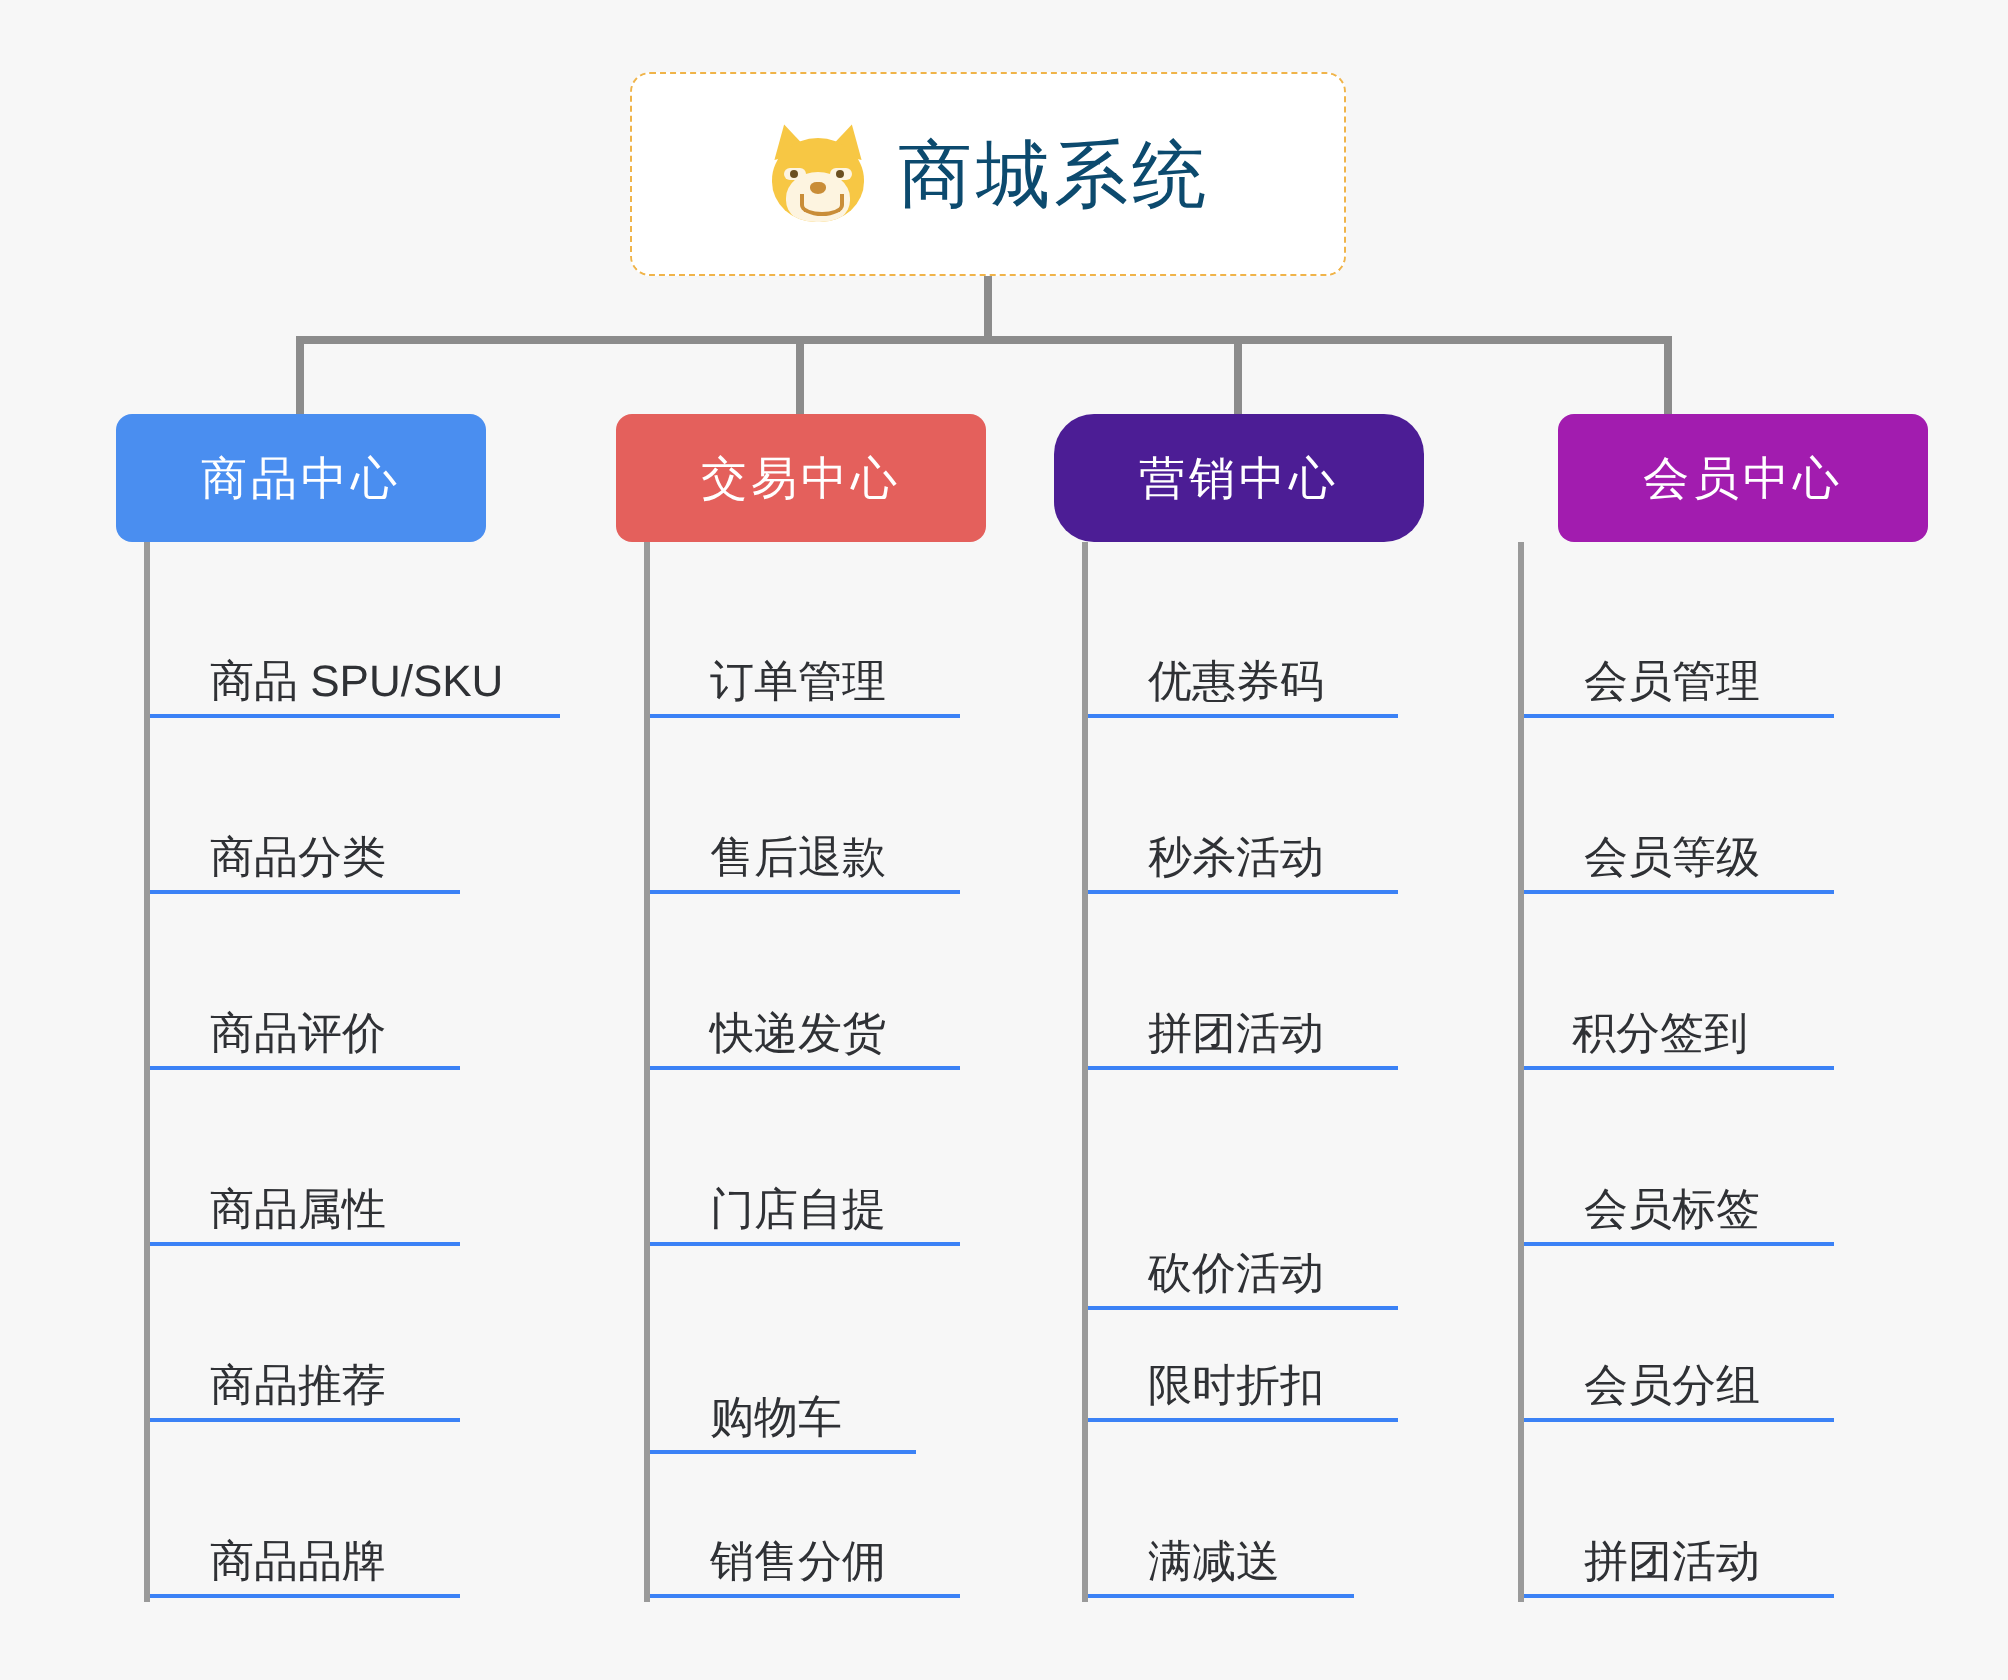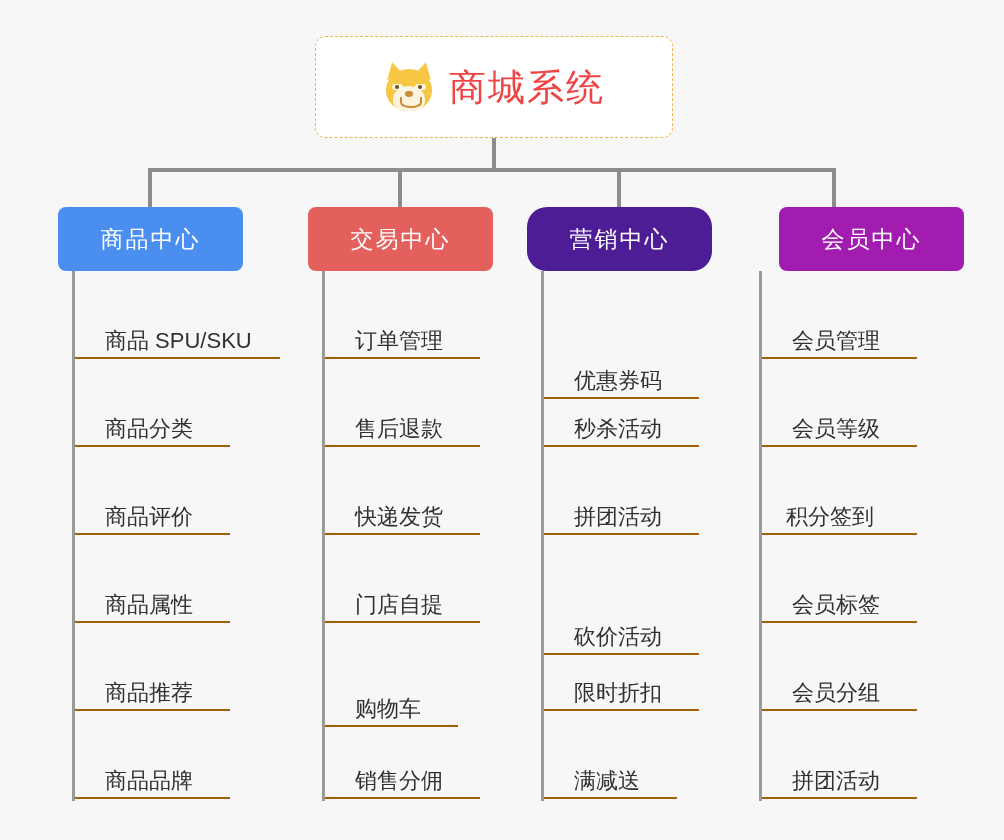--- a/index.html
+++ b/index.html
@@ -31,21 +31,21 @@
     background: #ffffff;
     border: 1px dashed #f0b44a;
     border-radius: 10px;
     display: flex;
     align-items: center;
     justify-content: center;
     gap: 14px;
   }
   .root-title {
     font-size: 37px;
-    color: #ef4444;
+    color: #0c4a6e;
     letter-spacing: 2px;
     line-height: 1;
     white-space: nowrap;
   }
 
   
   .dog {
     position: relative;
     width: 52px;
     height: 52px;
@@ -159,21 +159,21 @@
     background: #9a9a9a;
   }
   .leaf-item {
     position: absolute;
     left: 3px;
     height: 88px;
     box-sizing: border-box;
     display: flex;
     align-items: flex-end;
     justify-content: flex-start;
-    border-bottom: 2px solid #a16207;
+    border-bottom: 2px solid #3b82f6;
     padding: 0 0 4px 30px;
   }
   .leaf-label {
     font-size: 22px;
     color: #2f3135;
     line-height: 1.15;
     white-space: nowrap;
   }
 </style>
 </head>
@@ -259,21 +259,21 @@
     <div class="leaf-item" style="top:352px; width:133px;margin-top:16px;">
         <span class="leaf-label">购物车</span>
       </div>
     <div class="leaf-item" style="top:440px; width:155px;">
         <span class="leaf-label">销售分佣</span>
       </div>
   </div>
 
   <div class="leaf-col" style="left:541px;">
     <div class="leaf-spine" style="height:530px;"></div>
-    <div class="leaf-item" style="top:0px;   width:155px;margin-top:40px;">
+    <div class="leaf-item" style="top:0px;   width:155px;">
         <span class="leaf-label">优惠券码</span>
       </div>
     <div class="leaf-item" style="top:88px;  width:155px;">
         <span class="leaf-label">秒杀活动</span>
       </div>
     <div class="leaf-item" style="top:176px; width:155px;">
         <span class="leaf-label">拼团活动</span>
       </div>
     <div class="leaf-item" style="top:264px; width:155px;margin-top:32px;">
         <span class="leaf-label">砍价活动</span>

